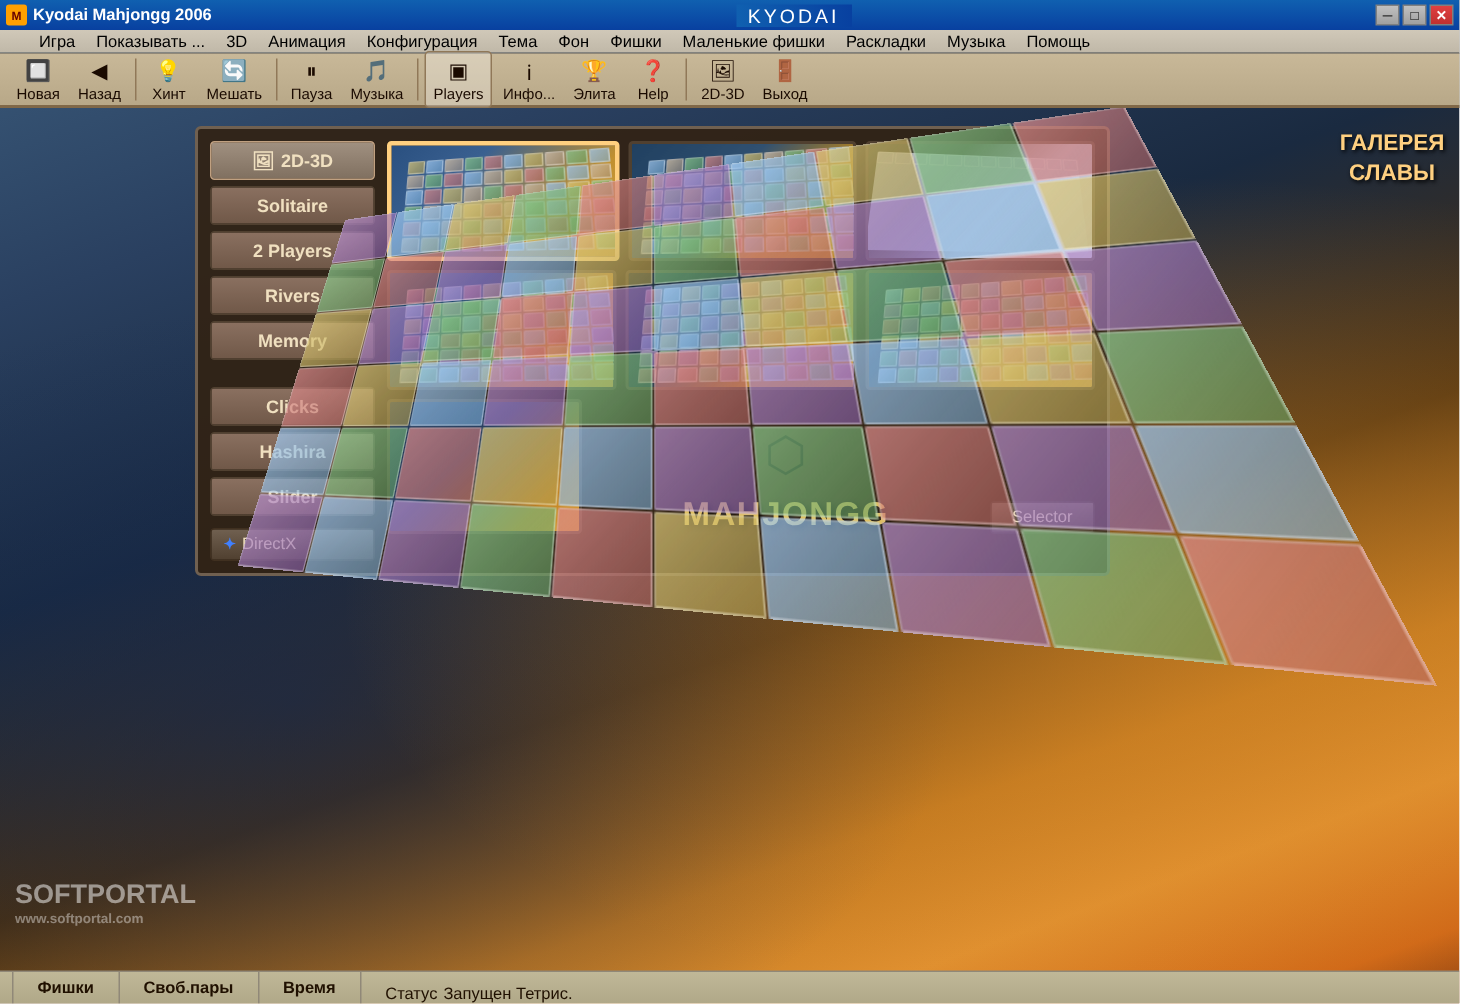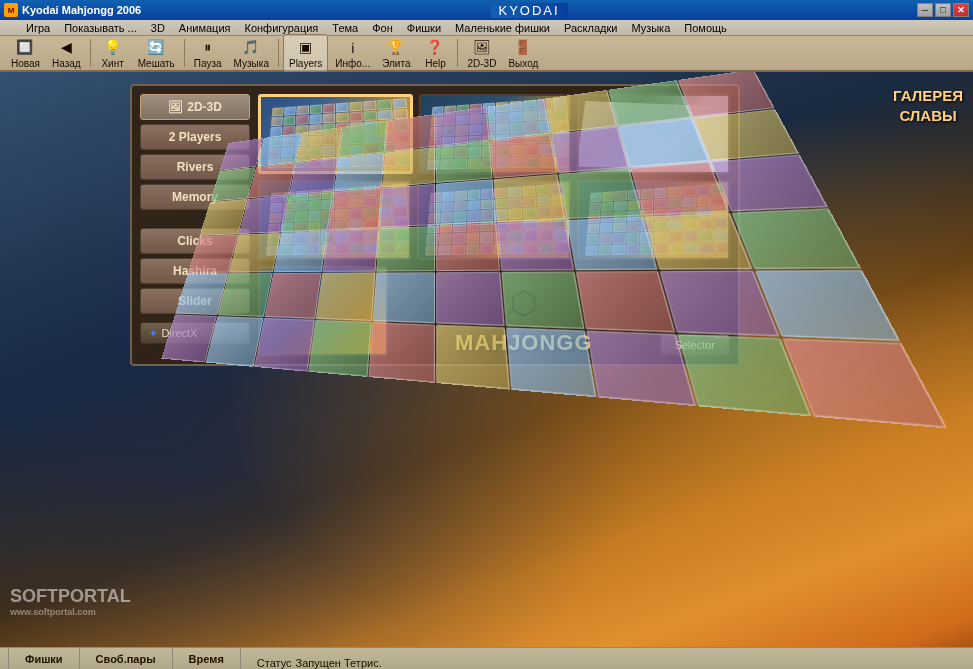--- a/index.html
+++ b/index.html
@@ -509,20 +509,23 @@
   </div>
 
   <div id="dialog">
 
     <div id="sidebar">
       <div class="sidebar-btn active">
         <span class="sidebar-icon">🖼</span>
         <span>2D-3D</span>
       </div>
       <div class="sidebar-btn">
+        <span>Solitaire</span>
+      </div>
+      <div class="sidebar-btn">
         <span>2 Players</span>
       </div>
       <div class="sidebar-btn">
         <span>Rivers</span>
       </div>
       <div class="sidebar-btn">
         <span>Memory</span>
       </div>
       <div class="sidebar-sep"></div>
       <div class="sidebar-btn">

